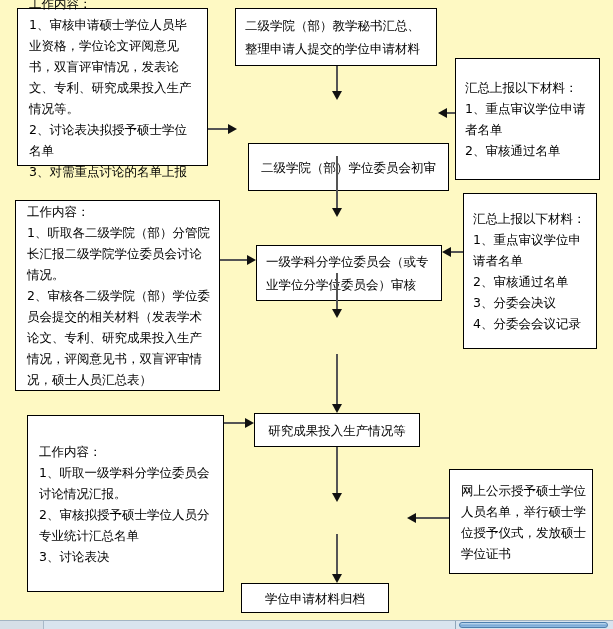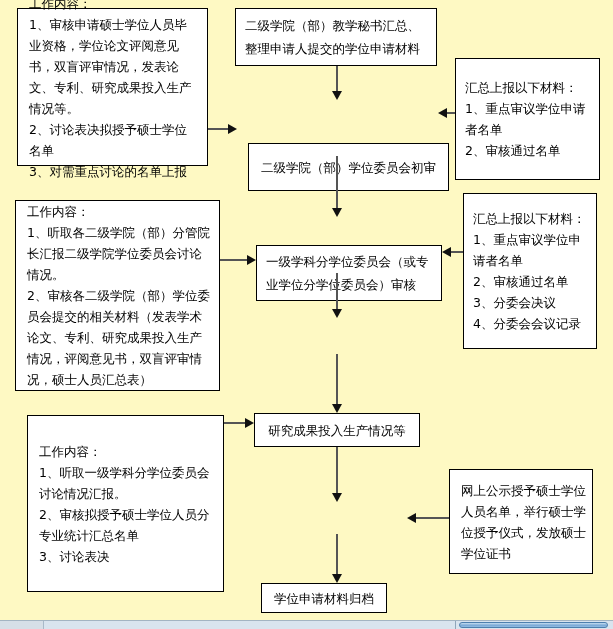--- a/index.html
+++ b/index.html
@@ -84,21 +84,21 @@
   </div>
   <div class="box step" style="left:248px;top:100px;width:201px;height:48px;margin-top:43px;">
     <span>二级学院（部）学位委员会初审</span>
   </div>
   <div class="box step multiline" style="left:256px;top:217px;width:186px;height:56px;margin-top:28px;">
     <span>一级学科分学位委员会（或专业学位分学位委员会）审核</span>
   </div>
   <div class="box step" style="left:254px;top:413px;width:166px;height:34px;">
     <span>研究成果投入生产情况等</span>
   </div>
-  <div class="box step" style="left:261px;top:583px;width:126px;height:30px;justify-content:center;">
+  <div class="box step" style="left:241px;top:583px;width:148px;height:30px;justify-content:center;">
     <span>学位申请材料归档</span>
   </div>
 
   <div class="vline" style="left:336px;top:66px;height:26px;"></div>
   <div class="ah ah-down" style="left:332px;top:91px;"></div>
 
   <div class="hline" style="left:208px;top:128px;width:21px;"></div>
   <div class="ah ah-right" style="left:228px;top:124px;"></div>
 
   <div class="hline" style="left:447px;top:112px;width:8px;"></div>

